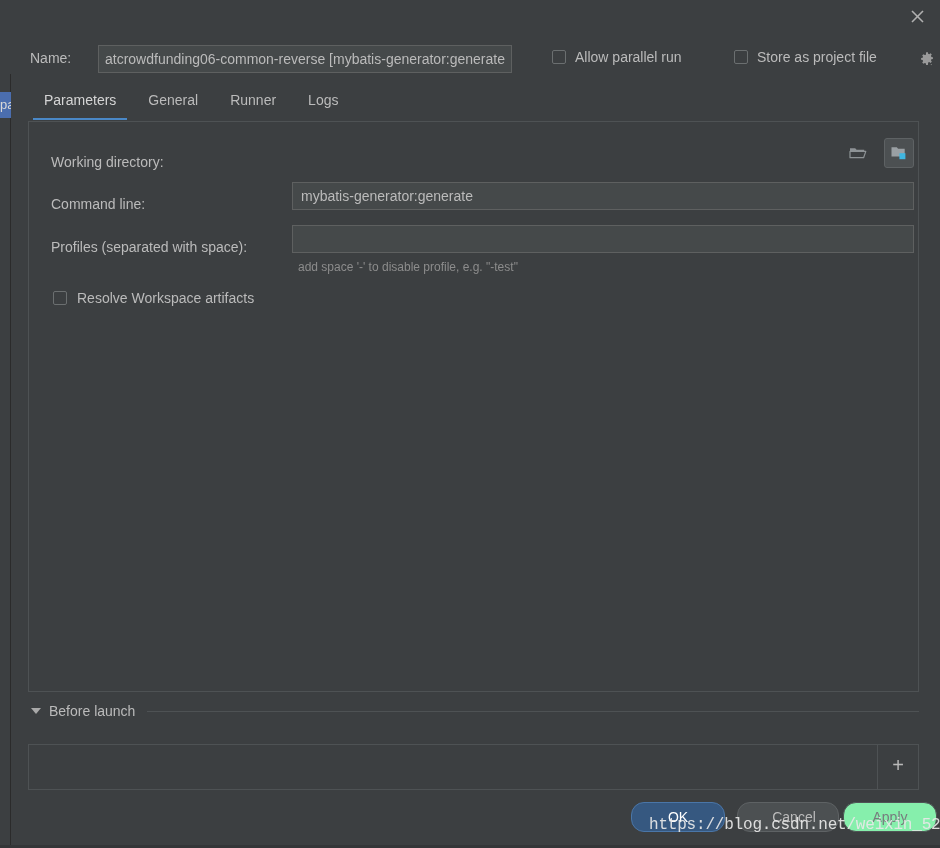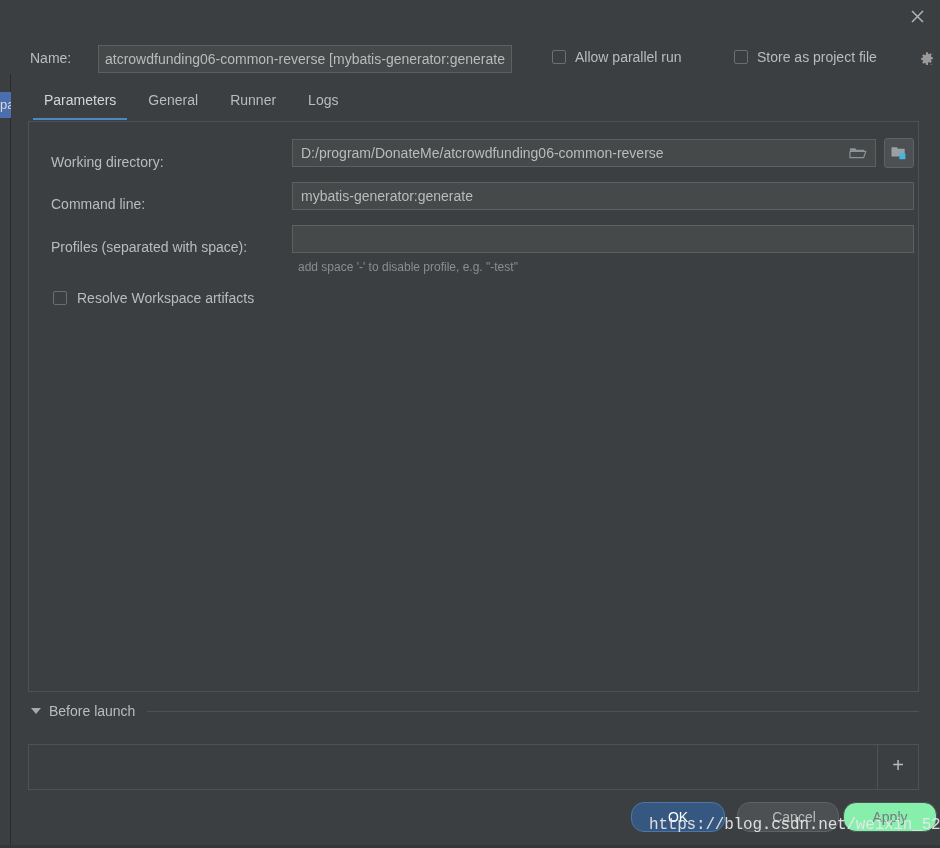--- a/index.html
+++ b/index.html
@@ -399,21 +399,20 @@
     <div class="tab active">Parameters</div>
     <div class="tab">General</div>
     <div class="tab">Runner</div>
     <div class="tab">Logs</div>
   </div>
   <div class="tabs-underline"></div>
 
   <div class="content-panel">
 
     <div class="field-label lbl-wd">Working directory:</div>
-    <input class="text-field fld-wd" type="text" value="D:/program/DonateMe/atcrowdfunding06-common-reverse" style="">
     <div class="browse-icon">
       <svg width="18" height="14" viewBox="0 0 18 14" aria-hidden="true">
         <path d="M1 2.2h5.2l1.4 1.6h7.6v1.1H1z" fill="#8e9396"></path>
         <path d="M1 5.4h15.8l-2.2 6.3H1z" fill="none" stroke="#8e9396" stroke-width="1.2" stroke-linejoin="round"></path>
       </svg>
     </div>
     <div class="module-btn">
       <svg width="18" height="16" viewBox="0 0 18 16" aria-hidden="true">
         <path d="M1.5 2.2h5.3l1.3 1.6h6.6v7.6H1.5z" fill="#9aa0a4"></path>
         <rect x="9.4" y="8.2" width="6" height="6" fill="#40b6e0"></rect>

